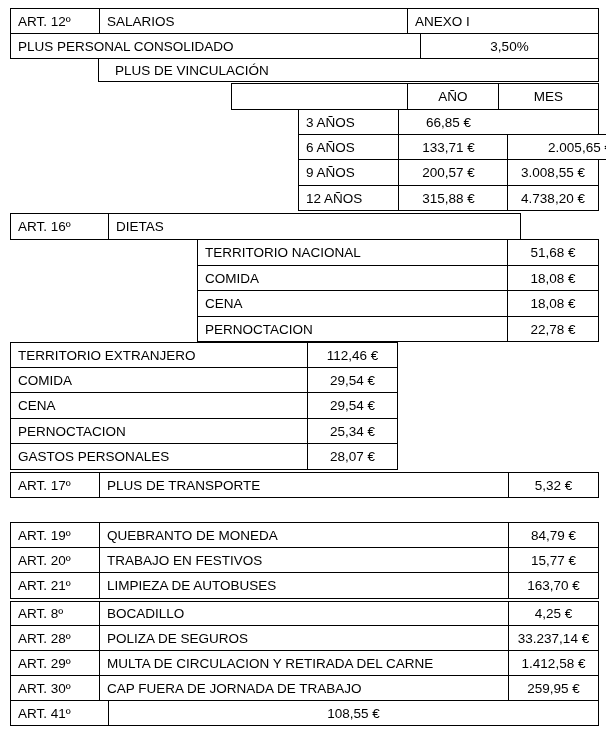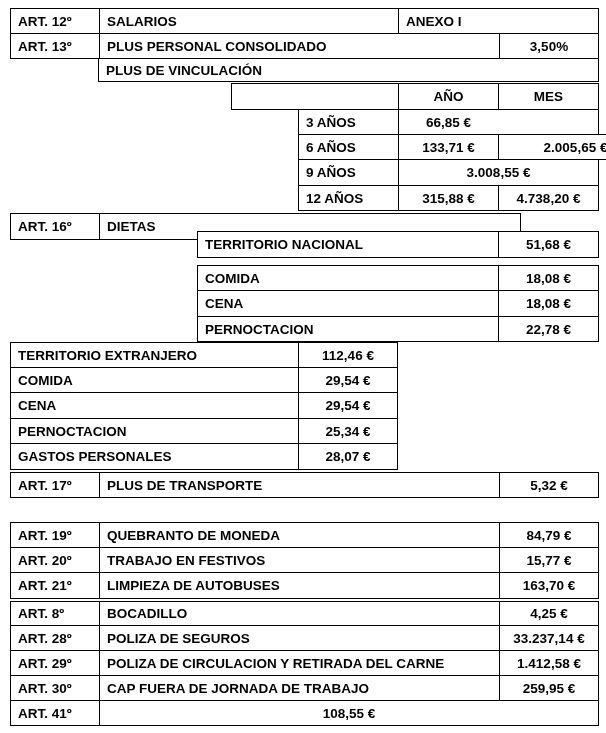--- a/index.html
+++ b/index.html
@@ -1,48 +1,47 @@
 <!DOCTYPE html>
 <html><head>
 <meta charset="utf-8">
 <style>
   html,body { margin:0; padding:0; background:#ffffff; }
   .page {
     position:relative; width:606px; height:733px; background:#ffffff;
-    font-family:"Liberation Sans", sans-serif; font-size:13.5px; color:#000000;font-weight:bold;
+    font-family:"Liberation Sans", sans-serif; font-size:13.5px; color:#000000;
   }
   .row {
     position:absolute; display:flex; align-items:stretch;
     border:1px solid #000000; box-sizing:border-box; background:#ffffff;
   }
   .cell {
     box-sizing:border-box; display:flex; align-items:center;
     overflow:hidden; white-space:nowrap;
   }
   .cell + .cell { border-left:1px solid #000000; }
   .left   { justify-content:flex-start; padding-left:7px; }
   .center { justify-content:center; }
-  .grow { flex:1; }
+  .grow { flex:1;margin-left:9px; }
   .w88  { width:88px; }  .w99  { width:99px; }  .w100 { width:100px; }
   .w166 { width:166px; } .w287 { width:287px; } .w299 { width:299px; }
   .w300 { width:300px; } .w400 { width:400px; }
 </style>
 </head>
 <body>
 
 <div class="page">
 
   <div class="row" style="top:8px;left:10px;width:589px;height:26px">
     <div class="cell left w88">ART. 12º</div>
     <div class="cell left w299">SALARIOS</div>
     <div class="cell left grow">ANEXO I</div>
   </div>
 
   <div class="row" style="top:33px;left:10px;width:589px;height:26px">
-    <div class="cell left w88">ART. 13º</div>
     <div class="cell left w400">PLUS PERSONAL CONSOLIDADO</div>
     <div class="cell center grow">3,50%</div>
   </div>
 
   <div class="row" style="top:58px;left:98px;width:501px;height:24px">
     <div class="cell left grow">PLUS DE VINCULACIÓN</div>
   </div>
 
   <div class="row" style="top:83px;left:231px;width:368px;height:27px">
     <div class="cell w166"></div>
@@ -54,34 +53,35 @@
     <div class="cell left w99">3 AÑOS</div>
     <div class="cell center w100">66,85 €</div>
   </div>
   <div class="row" style="top:134px;left:298px;width:355px;height:26px">
     <div class="cell left w99">6 AÑOS</div>
     <div class="cell center w100">133,71 €</div>
     <div class="cell center grow">2.005,65 €</div>
   </div>
   <div class="row" style="top:159px;left:298px;width:301px;height:27px">
     <div class="cell left w99">9 AÑOS</div>
+    <div class="cell center w100">200,57 €</div>
     <div class="cell center grow">3.008,55 €</div>
   </div>
   <div class="row" style="top:185px;left:298px;width:301px;height:26px">
     <div class="cell left w99">12 AÑOS</div>
     <div class="cell center w100">315,88 €</div>
     <div class="cell center grow">4.738,20 €</div>
   </div>
 
   <div class="row" style="top:213px;left:10px;width:511px;height:27px">
     <div class="cell left w88">ART. 16º</div>
     <div class="cell left grow">DIETAS</div>
   </div>
 
-  <div class="row" style="top:231px;left:197px;width:402px;height:27px">
+  <div class="row" style="top:239px;left:197px;width:402px;height:27px">
     <div class="cell left w300">TERRITORIO NACIONAL</div>
     <div class="cell center grow">51,68 €</div>
   </div>
   <div class="row" style="top:265px;left:197px;width:402px;height:26px">
     <div class="cell left w300">COMIDA</div>
     <div class="cell center grow">18,08 €</div>
   </div>
   <div class="row" style="top:290px;left:197px;width:402px;height:27px">
     <div class="cell left w300">CENA</div>
     <div class="cell center grow">18,08 €</div>
@@ -138,21 +138,21 @@
     <div class="cell left w400">BOCADILLO</div>
     <div class="cell center grow">4,25 €</div>
   </div>
   <div class="row" style="top:625px;left:10px;width:589px;height:26px">
     <div class="cell left w88">ART. 28º</div>
     <div class="cell left w400">POLIZA DE SEGUROS</div>
     <div class="cell center grow">33.237,14 €</div>
   </div>
   <div class="row" style="top:650px;left:10px;width:589px;height:26px">
     <div class="cell left w88">ART. 29º</div>
-    <div class="cell left w400">POLIZA DE CIRCULACION Y RETIRADA DEL CARNE</div>
+    <div class="cell left w400">MULTA DE CIRCULACION Y RETIRADA DEL CARNE</div>
     <div class="cell center grow">1.412,58 €</div>
   </div>
   <div class="row" style="top:675px;left:10px;width:589px;height:26px">
     <div class="cell left w88">ART. 30º</div>
     <div class="cell left w400">CAP FUERA DE JORNADA DE TRABAJO</div>
     <div class="cell center grow">259,95 €</div>
   </div>
   <div class="row" style="top:700px;left:10px;width:589px;height:26px">
     <div class="cell left w88">ART. 41º</div>
     <div class="cell center grow">108,55 €</div>

